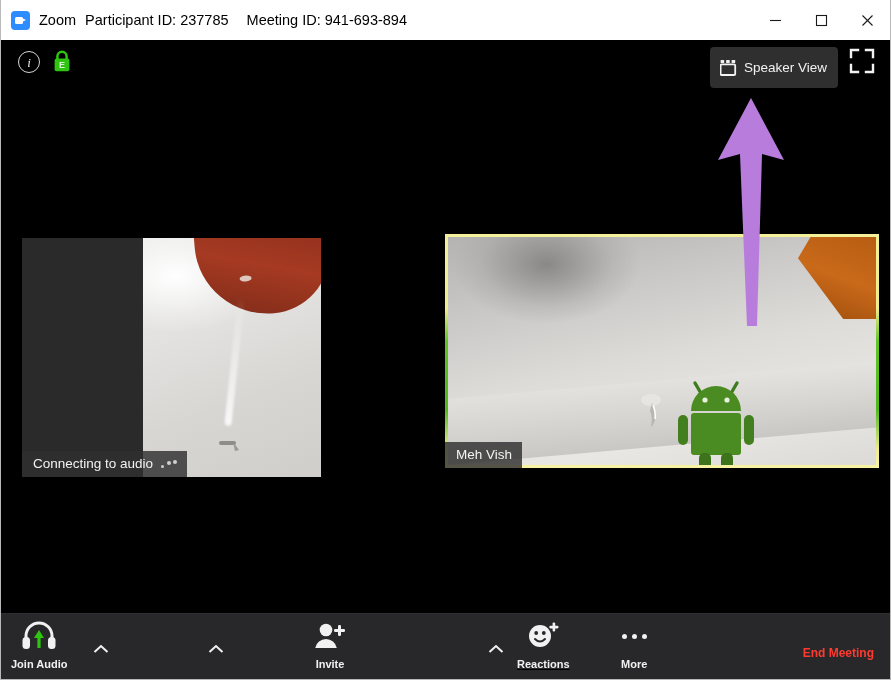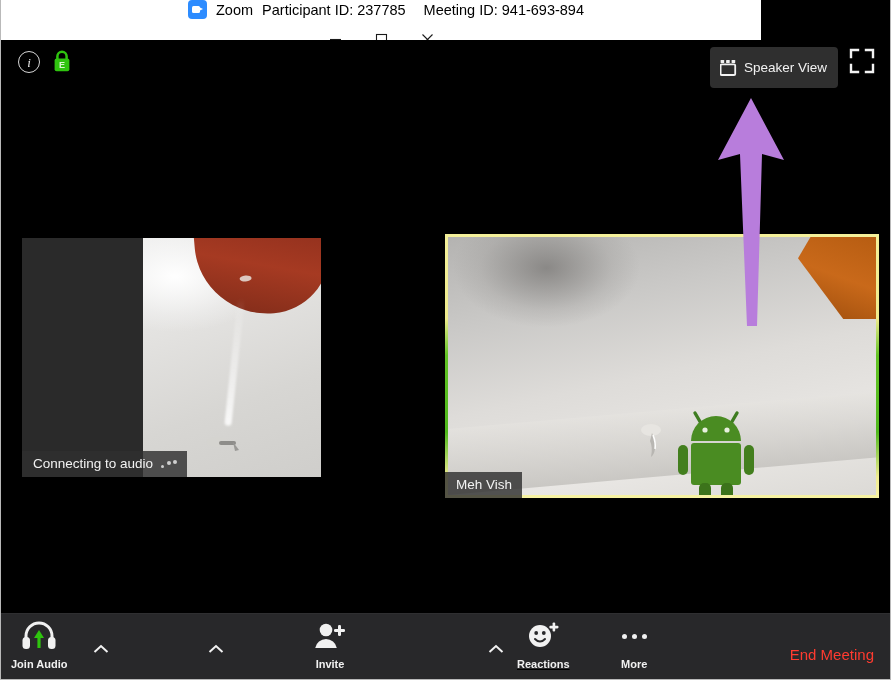--- a/index.html
+++ b/index.html
@@ -15,23 +15,23 @@
     width: 891px; height: 680px;
     background: #000;
     border-left: 1px solid #b9b9b9;
     border-right: 1px solid #b9b9b9;
     border-bottom: 1px solid #b9b9b9;
   }
 
   
   .titlebar {
     position: absolute; left: 0; top: 0;
-    width: 760px; height: 40px;
+    width: 889px; height: 40px;
     background: #ffffff;
-    display: flex; align-items: center; flex-direction: column;
+    display: flex; align-items: center;
   }
   .tb-left { display: flex; align-items: center; padding-left: 10px; gap: 9px; flex: 1; }
   .zoom-logo {
     width: 19px; height: 19px; border-radius: 4px;
     background: #2d8cff; position: relative; flex: none;
   }
   .zoom-logo::before {
     content:""; position:absolute; left:3.5px; top:6px;
     width:8px; height:7px; background:#fff; border-radius:1.5px;
   }
@@ -128,21 +128,21 @@
     transform: rotate(6deg); border-radius: 4px;
     filter: blur(1px);
   }
   .tile-left .vid .spout {
     position: absolute; left: 62px; bottom: 24px;
     width: 42px; height: 16px;
   }
 
   .tile-right {
     left: 444px; top: 234px;
-    width: 434px; height: 264px;
+    width: 434px; height: 234px;
     padding: 3px;
     background: linear-gradient(to bottom, #f4f09a 0%, #efeb8e 32%, #62c324 46%, #4fb81b 75%, #f0ec92 92%, #f7f3a4 100%);
   }
   .tile-right .inner {
     position: relative; width: 100%; height: 100%; overflow: hidden;
     background:
       radial-gradient(ellipse 110px 70px at 23% 12%, rgba(120,118,116,0.75) 0%, rgba(150,148,146,0.25) 60%, rgba(0,0,0,0) 85%),
       linear-gradient(168deg, #b4b3b1 0%, #c9c8c6 26%, #dedcd9 52%, #e9e7e4 78%, #dcdad6 100%);
   }
   .tile-right .orange {
@@ -210,21 +210,21 @@
   }
   .share-box {
     width: 30px; height: 30px; border-radius: 5px;
     background: #24c40a;
     display:flex; align-items:center; justify-content:center;
   }
   .dots-more { display:flex; gap:5px; }
   .dots-more i { width:5px; height:5px; border-radius:50%; background:#f1f1f1; display:block; }
   .end-meeting {
     position: absolute; right: 16px; top: 32px;
-    color: #ff3b30; font-size: 15px; font-weight: normal;
+    color: #ff3b30; font-size: 12px; font-weight: bold;
     cursor: pointer; white-space: nowrap;
   }
 </style>
 </head>
 <body>
 
 <div id="app">
 
   <div class="titlebar">
     <div class="tb-left">

